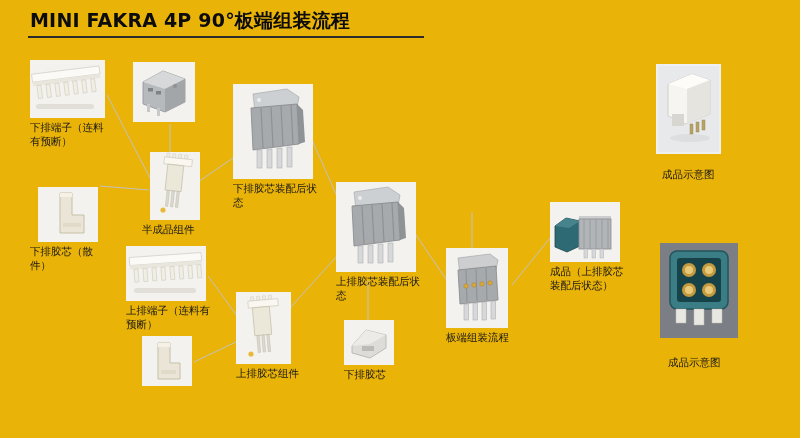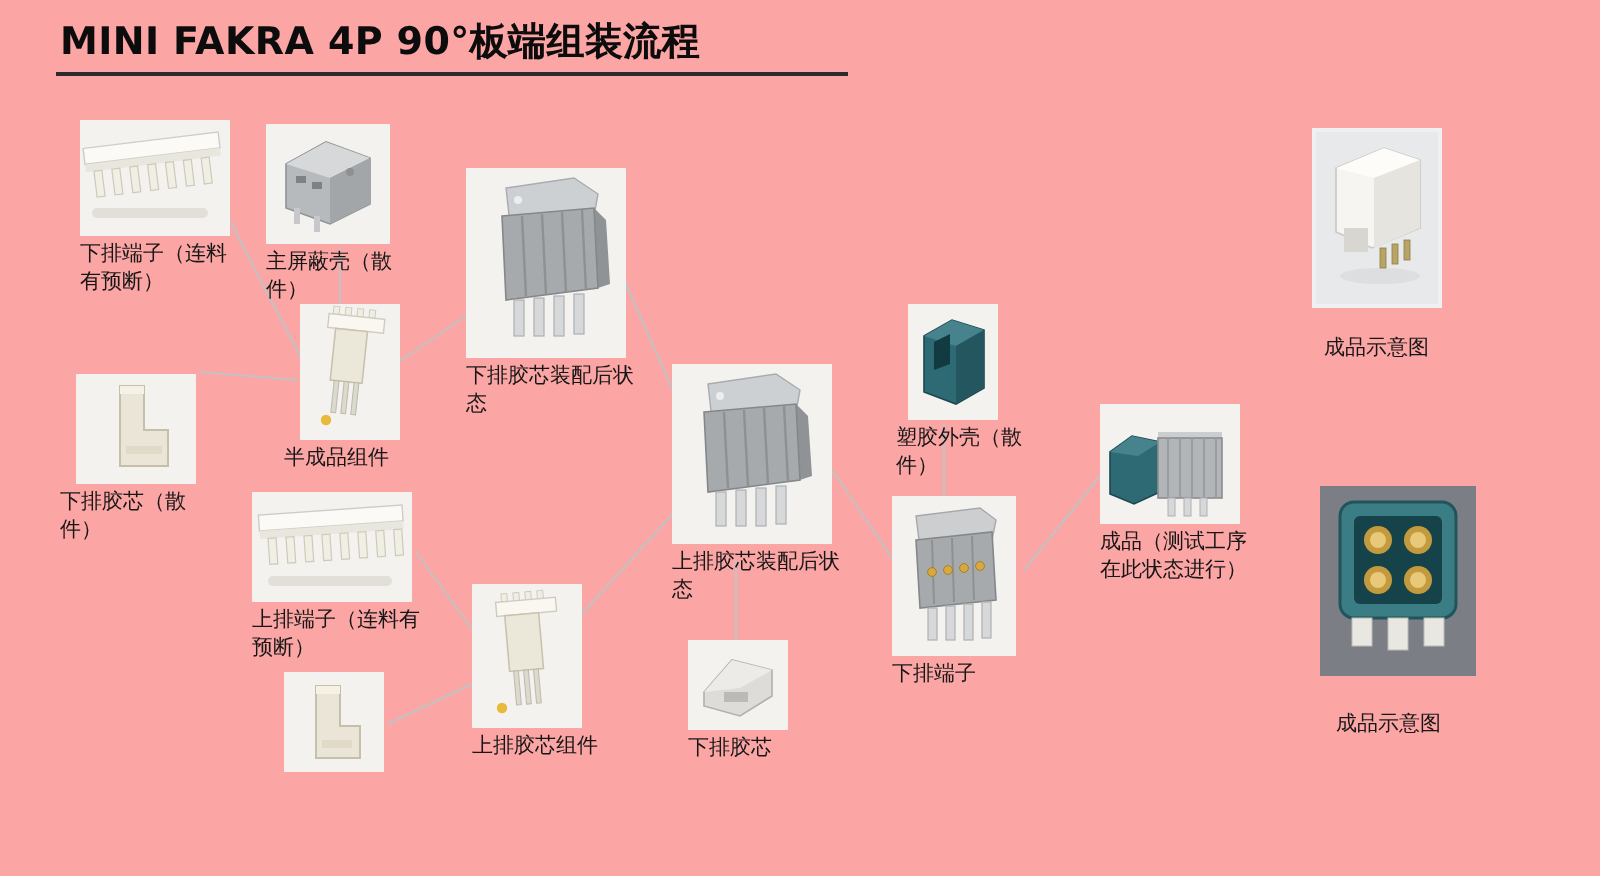--- a/index.html
+++ b/index.html
@@ -1,18 +1,18 @@
 <!DOCTYPE html>
 <html><head>
 <meta charset="utf-8">
 <style>
   * { margin:0; padding:0; box-sizing:border-box; }
   html,body { background:#ffffff; }
   body { font-family:"DejaVu Sans","Liberation Sans",sans-serif; }
-  .canvas { position:relative; width:800px; height:438px; background:#fca5a5; overflow:hidden; }
+  .canvas { position:relative; width:800px; height:438px; background:#eab308; overflow:hidden; }
   .title { position:absolute; left:30px; top:8px; font-size:19px; font-weight:bold; color:#0c0c0c; letter-spacing:0.2px; white-space:nowrap; }
   .title-rule { position:absolute; left:28px; top:36px; width:396px; border-top:2px solid #2b2b2b; }
   .lines { position:absolute; left:0; top:0; width:800px; height:438px; }
   .node { position:absolute; }
   .node svg { display:block; }
   .label { font-size:10.5px; color:#161616; line-height:1.3; margin-top:3px; }
 </style>
 </head>
 <body>
 
@@ -31,21 +31,21 @@
       <line x1="208" y1="276" x2="240" y2="320"></line>
       <line x1="194" y1="362" x2="240" y2="340"></line>
       <line x1="290" y1="308" x2="338" y2="255"></line>
       <line x1="368" y1="322" x2="368" y2="280"></line>
       <line x1="416" y1="235" x2="448" y2="282"></line>
       <line x1="472" y1="212" x2="472" y2="250"></line>
       <line x1="512" y1="285" x2="550" y2="238"></line>
     </g>
   </svg>
 
-  <div class="node" style="left:40px; top:60px; width:80px;">
+  <div class="node" style="left:30px; top:60px; width:80px;">
     <svg width="75" height="58" viewBox="0 0 75 58">
       <rect width="75" height="58" fill="#f3f2ef"></rect>
       <g transform="rotate(-7 37 24)">
         <rect x="3" y="10" width="68" height="8" fill="#fbfaf6" stroke="#cfccc3" stroke-width="0.7"></rect>
         <rect x="3" y="18" width="68" height="4" fill="#e9e6dd"></rect>
         <g fill="#f1eee4" stroke="#cdc9bc" stroke-width="0.6">
           <rect x="7" y="22" width="4" height="13"></rect>
             <rect x="16" y="22" width="4" height="13"></rect>
           <rect x="25" y="22" width="4" height="13"></rect>
             <rect x="34" y="22" width="4" height="13"></rect>
@@ -74,21 +74,20 @@
       <rect width="62" height="60" fill="#f3f2ef"></rect>
       <path d="M10 20 L30 9 L52 17 L52 40 L32 50 L10 42 Z" fill="#b7babd" stroke="#8f9396" stroke-width="0.8"></path>
       <path d="M10 20 L30 9 L52 17 L32 27 Z" fill="#d6d8d9"></path>
       <path d="M32 27 L52 17 L52 40 L32 50 Z" fill="#a3a6a9"></path>
       <rect x="15" y="26" width="5" height="3.5" fill="#7e8285"></rect>
       <rect x="23" y="29" width="5" height="3.5" fill="#7e8285"></rect>
       <circle cx="42" cy="24" r="2" fill="#8d9194"></circle>
       <rect x="14" y="42" width="3" height="8" fill="#c6c8ca"></rect>
       <rect x="24" y="46" width="3" height="8" fill="#c6c8ca"></rect>
     </svg>
-    <div class="label">主屏蔽壳（散件）</div>
   </div>
 
   <div class="node" style="left:142px; top:152px; width:80px;">
     <svg width="50" height="68" viewBox="0 0 50 68" style="margin-left:8px;">
       <rect width="50" height="68" fill="#f3f2ef"></rect>
       <g transform="rotate(6 25 30)">
         <g fill="#f0ede2" stroke="#cfcbc0" stroke-width="0.5">
           <rect x="14" y="2" width="3" height="4"></rect>
             <rect x="20" y="2" width="3" height="4"></rect>
           <rect x="26" y="2" width="3" height="4"></rect>
@@ -200,68 +199,58 @@
   <div class="node" style="left:344px; top:320px; width:64px;">
     <svg width="50" height="45" viewBox="0 0 50 45">
       <rect width="50" height="45" fill="#f3f2ef"></rect>
       <path d="M8 26 L22 10 L42 15 L42 28 L26 38 L8 33 Z" fill="#dddcd8" stroke="#b2b0ab" stroke-width="0.8"></path>
       <path d="M22 10 L42 15 L26 24 L8 26 Z" fill="#ecebe7"></path>
       <rect x="18" y="26" width="12" height="5" fill="#bcbab4"></rect>
     </svg>
     <div class="label">下排胶芯</div>
   </div>
 
-  <div class="node" style="left:448px; top:152px; width:68px;">
-    <svg width="45" height="58" viewBox="0 0 45 58" style="margin-left:6px;">
-      <rect width="45" height="58" fill="#f3f2ef"></rect>
-      <path d="M8 16 L22 8 L38 13 L38 42 L24 50 L8 44 Z" fill="#2e6a73" stroke="#1c474e" stroke-width="0.8"></path>
-      <path d="M8 16 L22 8 L38 13 L24 21 Z" fill="#47838c"></path>
-      <path d="M24 21 L38 13 L38 42 L24 50 Z" fill="#245660"></path>
-      <path d="M13 19 L21 15 L21 30 L13 33 Z" fill="#123a41"></path>
-    </svg>
-    <div class="label">塑胶外壳（散件）</div>
-  </div>
 
   <div class="node" style="left:446px; top:248px; width:70px;">
     <svg width="62" height="80" viewBox="0 0 62 80">
       <rect width="62" height="80" fill="#f3f2ef"></rect>
       <path d="M12 10 L44 6 L52 12 L50 22 L14 26 Z" fill="#ccced0" stroke="#a6a9ac" stroke-width="0.7"></path>
       <path d="M12 22 L50 18 L52 52 L14 56 Z" fill="#a7aaad" stroke="#84878a" stroke-width="0.8"></path>
       <path d="M20 22 L21 54 M30 21 L31 53 M40 20 L41 52" stroke="#8e9194" stroke-width="1"></path>
       <g fill="#d9a93f" stroke="#a87f27" stroke-width="0.5">
         <circle cx="20" cy="38" r="2.2"></circle>
           <circle cx="28" cy="37" r="2.2"></circle>
         <circle cx="36" cy="36" r="2.2"></circle>
           <circle cx="44" cy="35" r="2.2"></circle>
       </g>
       <g fill="#d7d8d9" stroke="#aeb0b2" stroke-width="0.6">
         <rect x="18" y="56" width="4.5" height="16"></rect>
         <rect x="27" y="55" width="4.5" height="17"></rect>
         <rect x="36" y="54" width="4.5" height="18"></rect>
         <rect x="45" y="53" width="4.5" height="18"></rect>
       </g>
     </svg>
-    <div class="label">下排端子</div>
+    <div class="label">板端组装流程</div>
   </div>
 
   <div class="node" style="left:550px; top:202px; width:74px;">
     <svg width="70" height="60" viewBox="0 0 70 60">
       <rect width="70" height="60" fill="#f3f2ef"></rect>
       <path d="M5 24 L16 16 L30 19 L30 44 L17 50 L5 45 Z" fill="#2e6a73" stroke="#1c474e" stroke-width="0.8"></path>
       <path d="M5 24 L16 16 L30 19 L19 26 Z" fill="#47838c"></path>
       <rect x="29" y="14" width="32" height="5" fill="#cbcdce"></rect>
       <rect x="29" y="17" width="32" height="30" fill="#b2b5b7" stroke="#8a8d90" stroke-width="0.8"></rect>
       <path d="M34 17 V47 M40 17 V47 M46 17 V47 M52 17 V47 M58 17 V47" stroke="#9a9da0" stroke-width="1"></path>
       <g fill="#d7d8d9" stroke="#aeb0b2" stroke-width="0.5">
         <rect x="34" y="47" width="3.5" height="9"></rect>
           <rect x="42" y="47" width="3.5" height="9"></rect>
         <rect x="50" y="47" width="3.5" height="9"></rect>
       </g>
     </svg>
-    <div class="label">成品（测试工序在此状态进行）</div>
+    <div class="label">成品（上排胶芯装配后状态）</div>
   </div>
 
   <div class="node" style="left:656px; top:64px; width:72px;">
     <svg width="65" height="90" viewBox="0 0 65 90">
       <rect width="65" height="90" fill="#eef0f2"></rect>
       <rect x="2" y="2" width="61" height="86" fill="#e7e9eb"></rect>
       <ellipse cx="34" cy="74" rx="20" ry="4" fill="#dcdee0"></ellipse>
       <path d="M12 20 L36 10 L54 16 L54 50 L30 60 L12 52 Z" fill="#f6f5f1" stroke="#c9c8c4" stroke-width="0.8"></path>
       <path d="M12 20 L36 10 L54 16 L31 25 Z" fill="#fdfcf9"></path>
       <path d="M31 25 L54 16 L54 50 L31 60 Z" fill="#e6e4de"></path>

